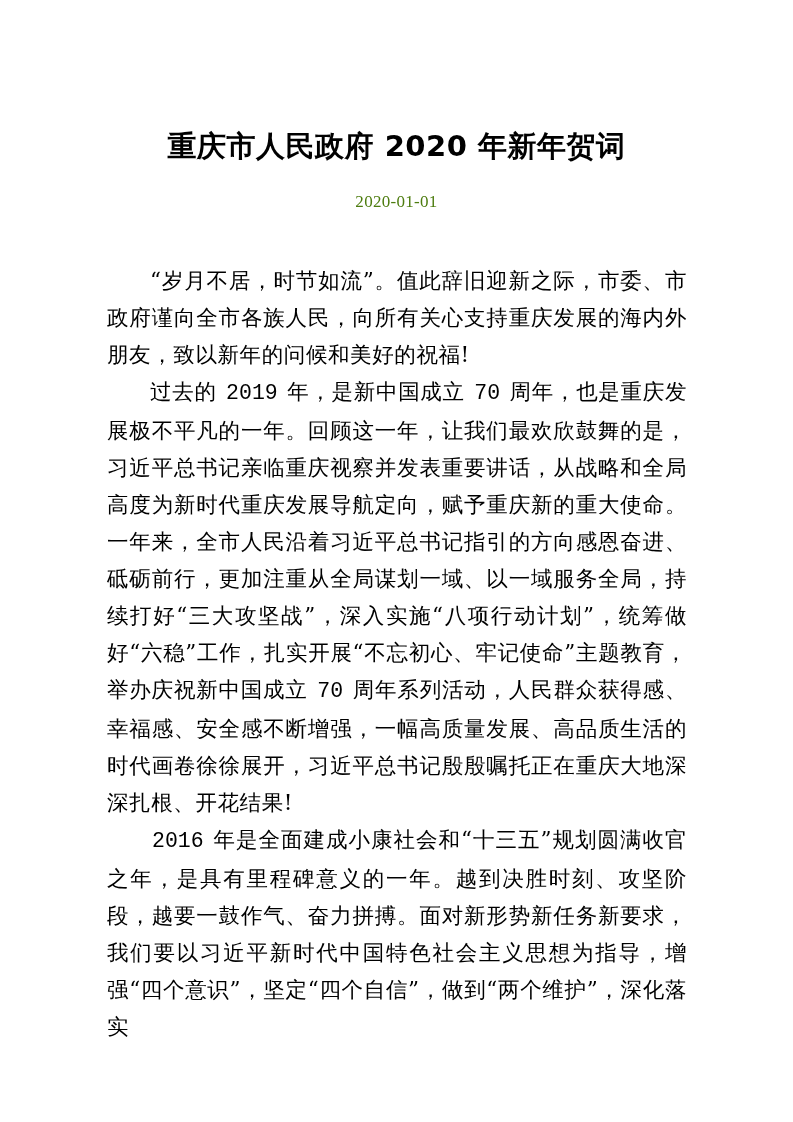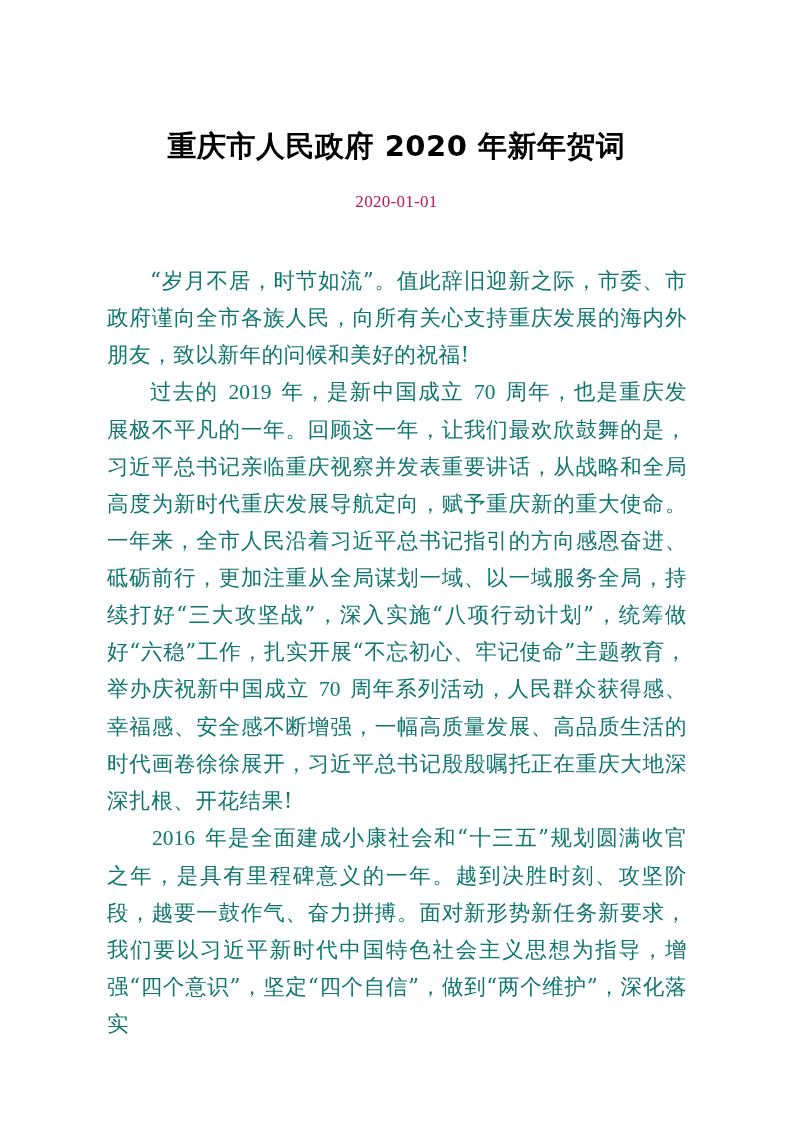--- a/index.html
+++ b/index.html
@@ -43,48 +43,48 @@
 
   .doc-date {
     position: absolute;
     left: 0;
     top: 192px;
     width: 793px;
     text-align: center;
     font-family: "Liberation Serif", "DejaVu Serif", serif;
     font-size: 17px;
     font-weight: 400;
-    color: #be185d;
+    color: #4d7c0f;
     letter-spacing: 0.3px;
   }
 
   
   .body-block {
     position: absolute;
     left: 107px;
     top: 262px;
     width: 580px;
   }
 
   .para {
     font-family: "DejaVu Serif", "Liberation Serif", serif;
     font-size: 21.5px;
     line-height: 37px;
-    color: #0f766e;
+    color: #000000;
     margin: 0;
     text-align: justify;
     text-justify: inter-character;
     text-indent: 2em;
     letter-spacing: 0.6px;
     word-break: break-all;
   }
 
   
   .num {
-    font-family: Liberation Serif, serif;
+    font-family: Liberation Mono, monospace;
     letter-spacing: 0;
     padding: 0 2px;
   }
 </style>
 </head>
 <body>
 
 <div id="page">
 
   <div class="title-block">

